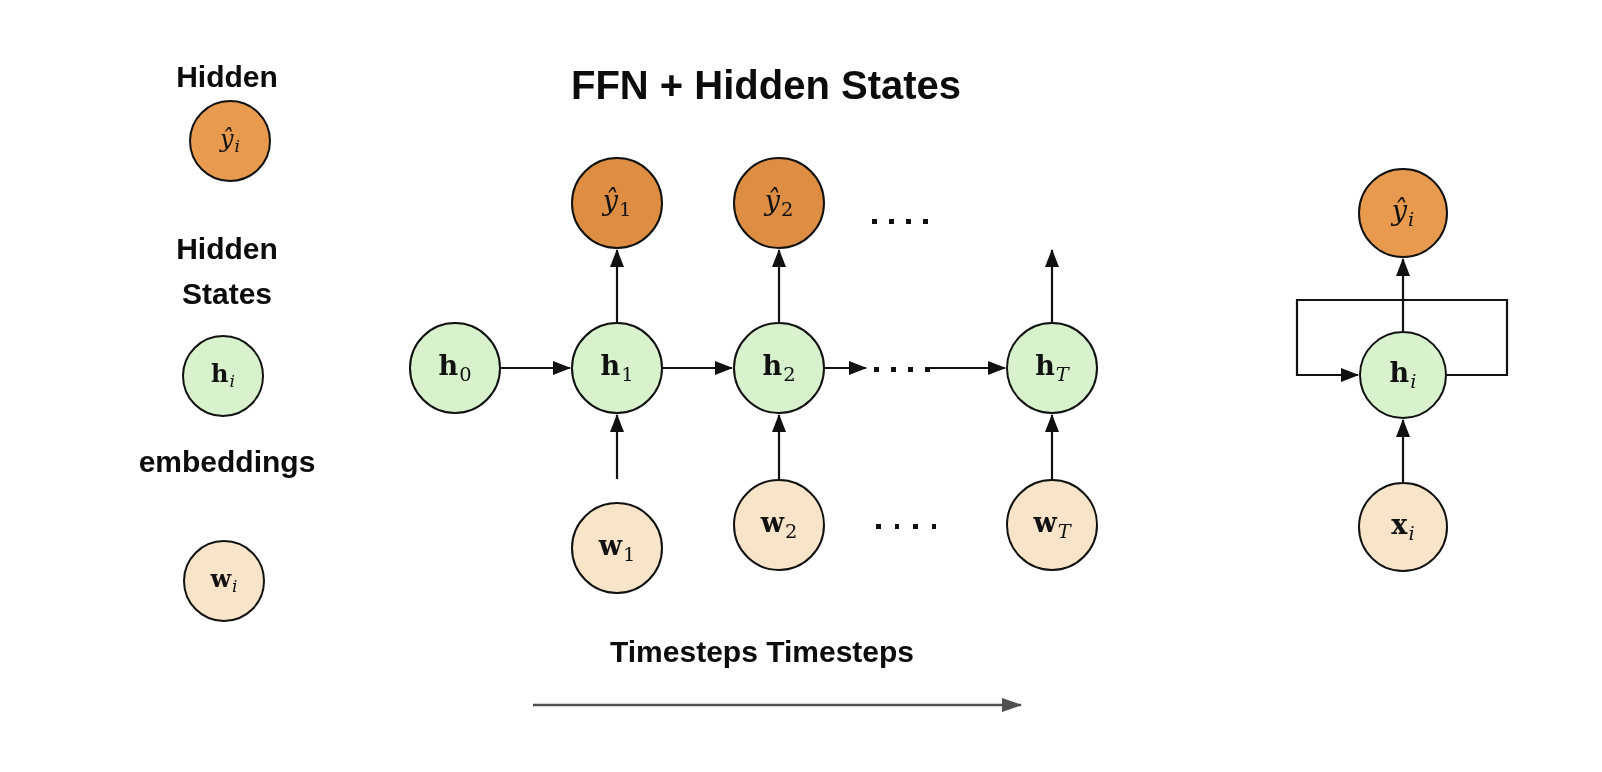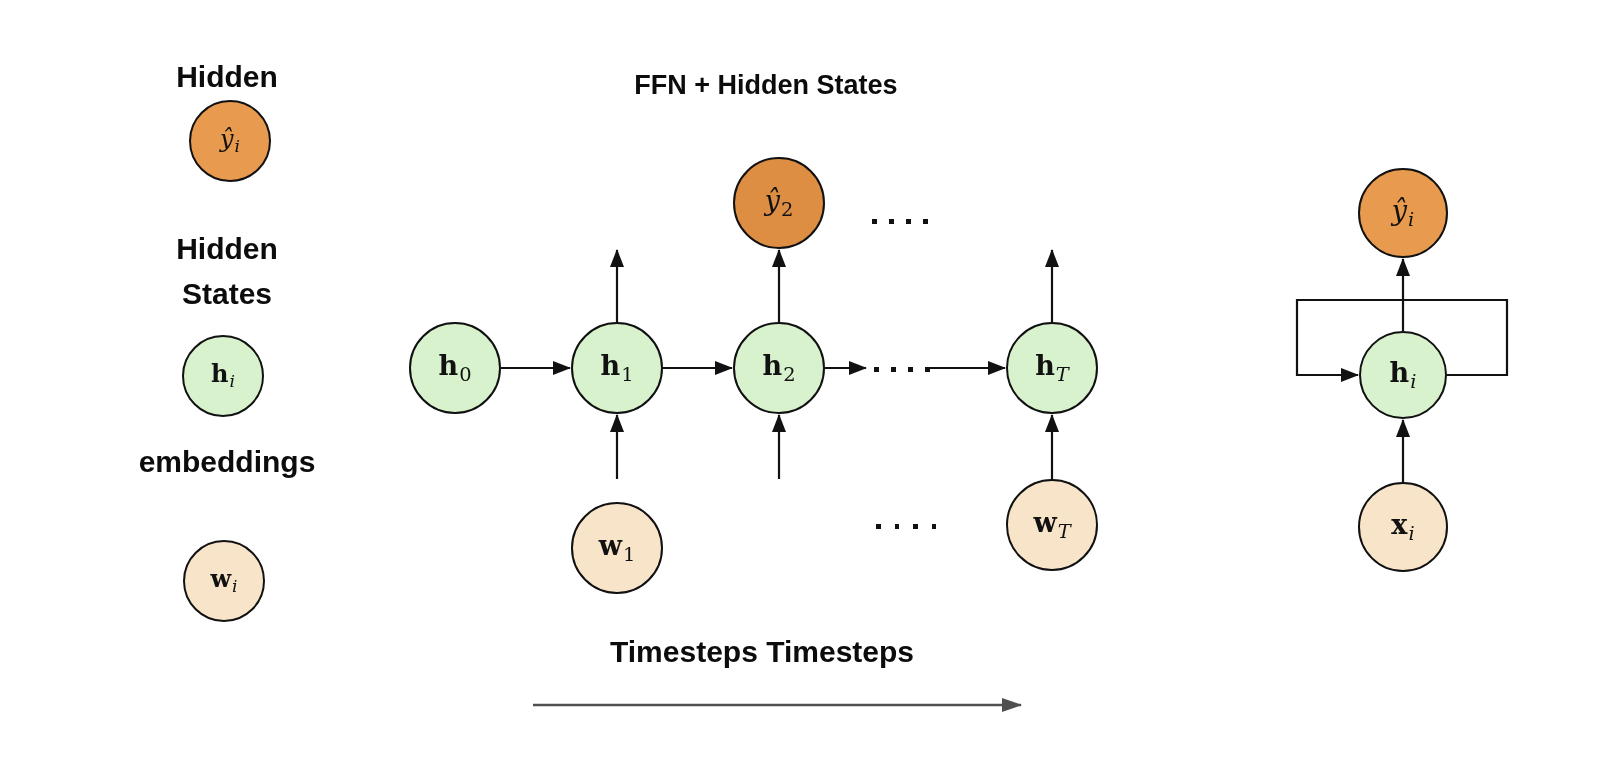--- a/index.html
+++ b/index.html
@@ -64,21 +64,21 @@
   .lbl sub.it { font-style: italic; }
 
   .caption {
     position: absolute;
     z-index: 3;
     text-align: center;
     font-weight: bold;
     color: #0c0c0c;
   }
   .caption.legend-size { font-size: 30px; line-height: 45px; }
-  #diagram-title { font-size: 27px; line-height: 42px; }
+  #diagram-title { font-size: 40px; line-height: 42px; }
   #axis-label    { font-size: 30px; line-height: 42px; }
 
   .dots {
     position: absolute;
     z-index: 2;
     display: flex;
     gap: 12.5px;
     align-items: center;
   }
   .dots .dot {
@@ -141,40 +141,46 @@
   <div class="node small fill-orange-legend" style="left:189px; top:100px; width:82px; height:82px;">
     <span class="lbl"><span class="it">ŷ</span><sub class="it">i</sub></span>
   </div>
   <div class="node small fill-green" style="left:182px; top:335px; width:82px; height:82px;">
     <span class="lbl"><span class="bf">h</span><sub class="it">i</sub></span>
   </div>
   <div class="node small fill-tan" style="left:183px; top:540px; width:82px; height:82px;">
     <span class="lbl"><span class="bf">w</span><sub class="it">i</sub></span>
   </div>
 
+  <div class="node fill-orange-main" style="left:571px; top:157px; width:92px; height:92px;">
+    <span class="lbl"><span class="it">ŷ</span><sub>1</sub></span>
+  </div>
   <div class="node fill-orange-main" style="left:733px; top:157px; width:92px; height:92px;justify-content:center;">
     <span class="lbl"><span class="it">ŷ</span><sub>2</sub></span>
   </div>
 
   <div class="node fill-green" style="left:409px; top:322px; width:92px; height:92px;">
     <span class="lbl"><span class="bf">h</span><sub>0</sub></span>
   </div>
   <div class="node fill-green" style="left:571px; top:322px; width:92px; height:92px;justify-content:center;">
     <span class="lbl"><span class="bf">h</span><sub>1</sub></span>
   </div>
   <div class="node fill-green" style="left:733px; top:322px; width:92px; height:92px;">
     <span class="lbl"><span class="bf">h</span><sub>2</sub></span>
   </div>
   <div class="node fill-green" style="left:1006px; top:322px; width:92px; height:92px;">
     <span class="lbl"><span class="bf">h</span><sub class="it">T</sub></span>
   </div>
 
   <div class="node fill-tan" style="left:571px; top:502px; width:92px; height:92px;">
     <span class="lbl"><span class="bf">w</span><sub>1</sub></span>
   </div>
+  <div class="node fill-tan" style="left:733px; top:479px; width:92px; height:92px;">
+    <span class="lbl"><span class="bf">w</span><sub>2</sub></span>
+  </div>
   <div class="node fill-tan" style="left:1006px; top:479px; width:92px; height:92px;">
     <span class="lbl"><span class="bf">w</span><sub class="it">T</sub></span>
   </div>
 
   <div class="dots" style="left:872px; top:219px;">
     <span class="dot"></span>
       <span class="dot"></span>
       <span class="dot"></span>
       <span class="dot"></span>
   </div>

